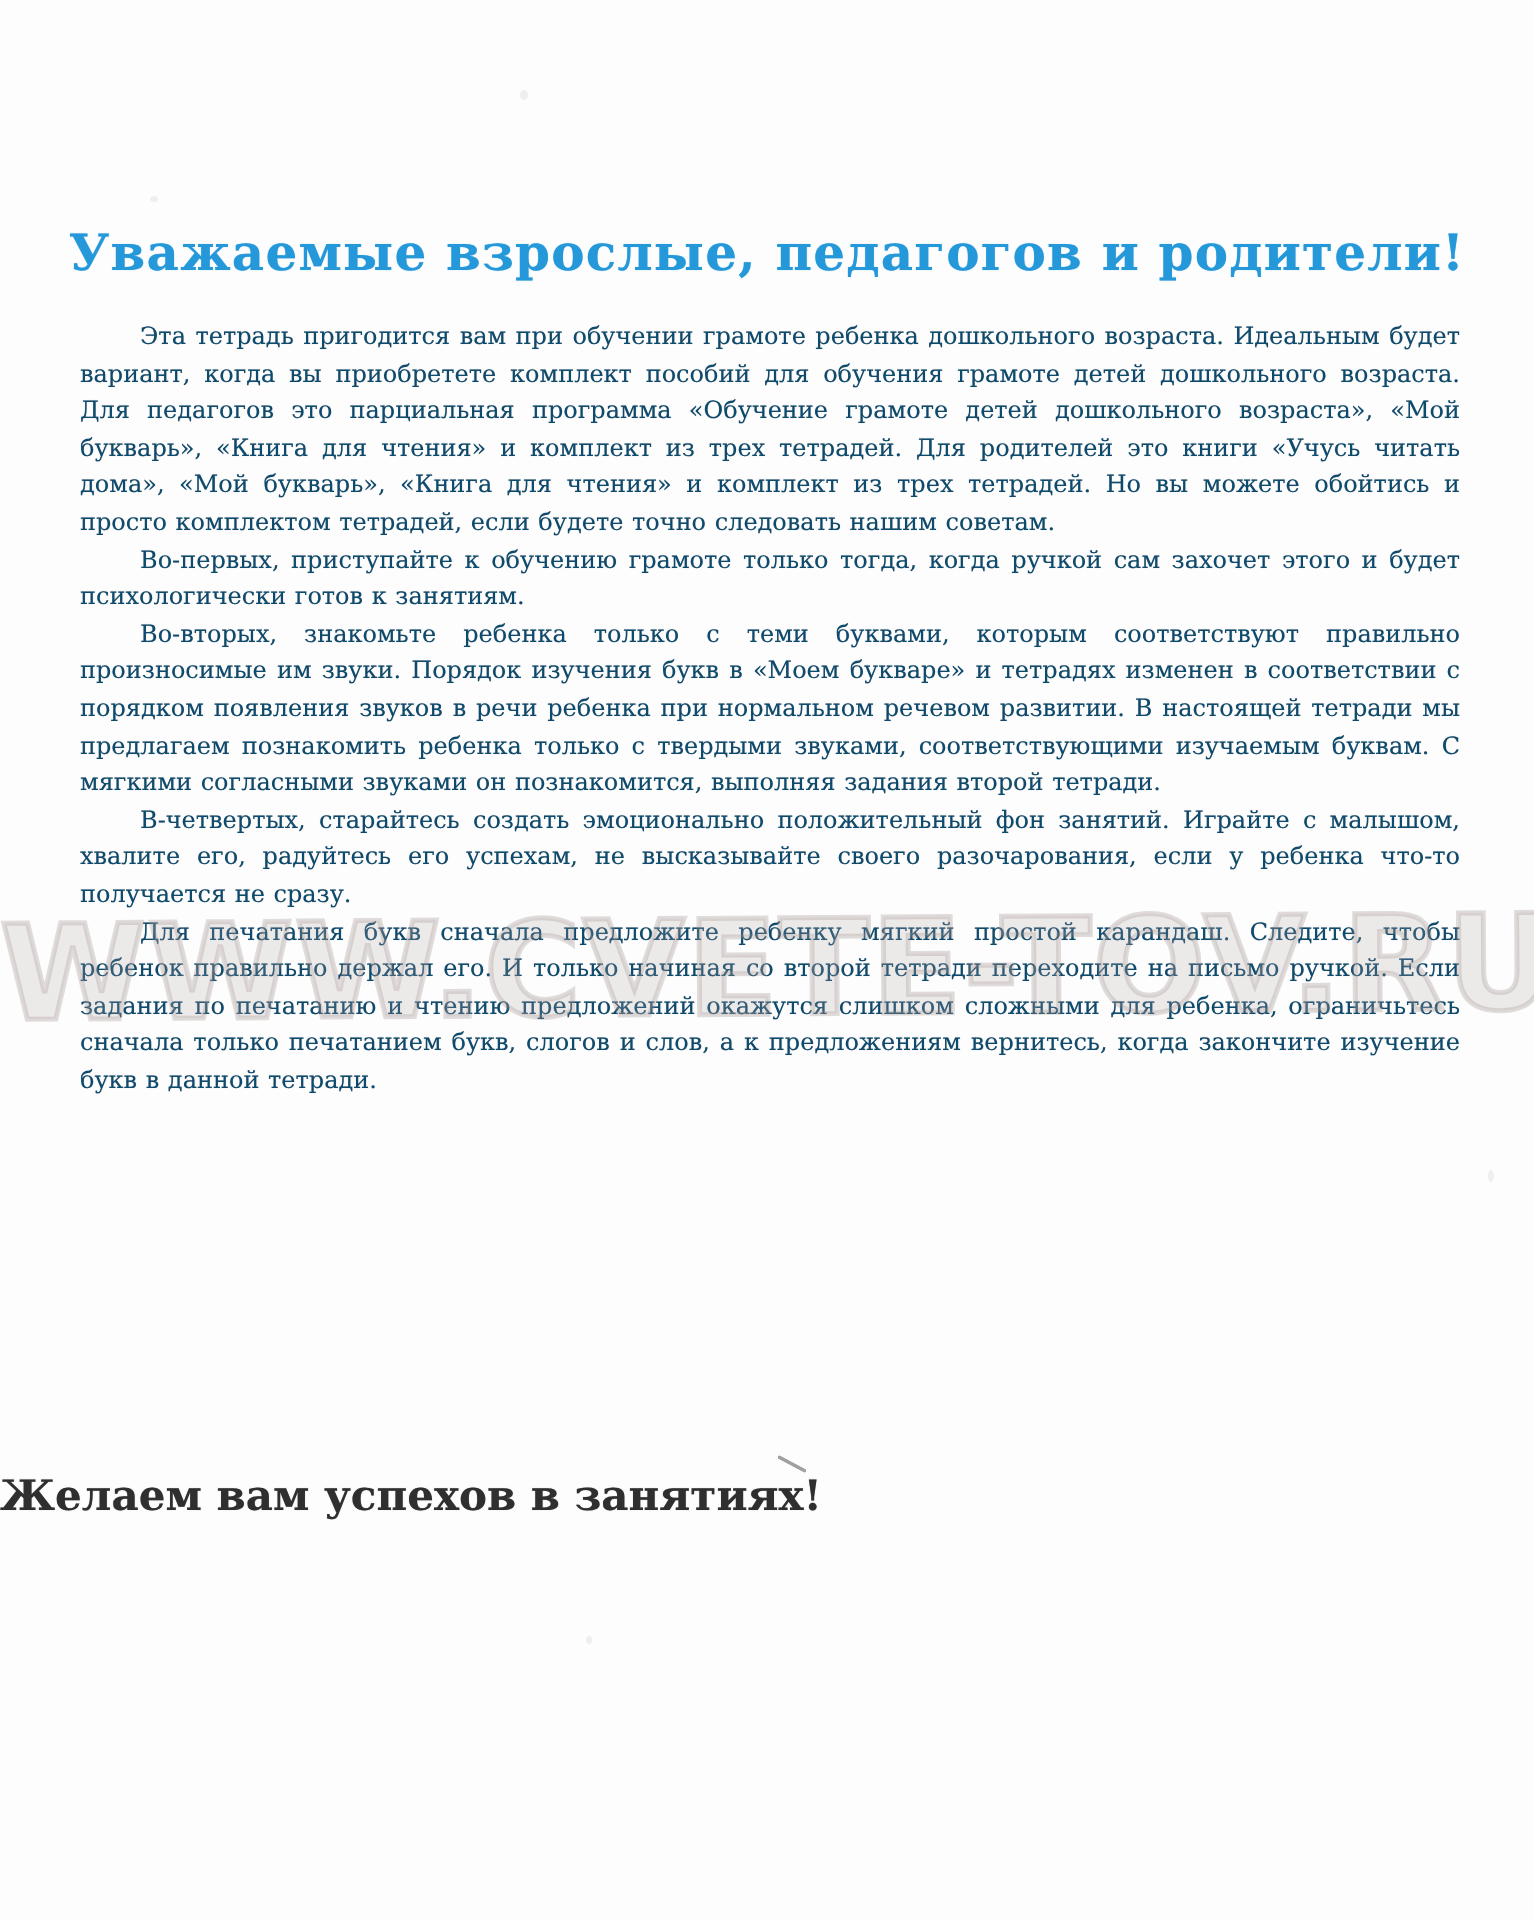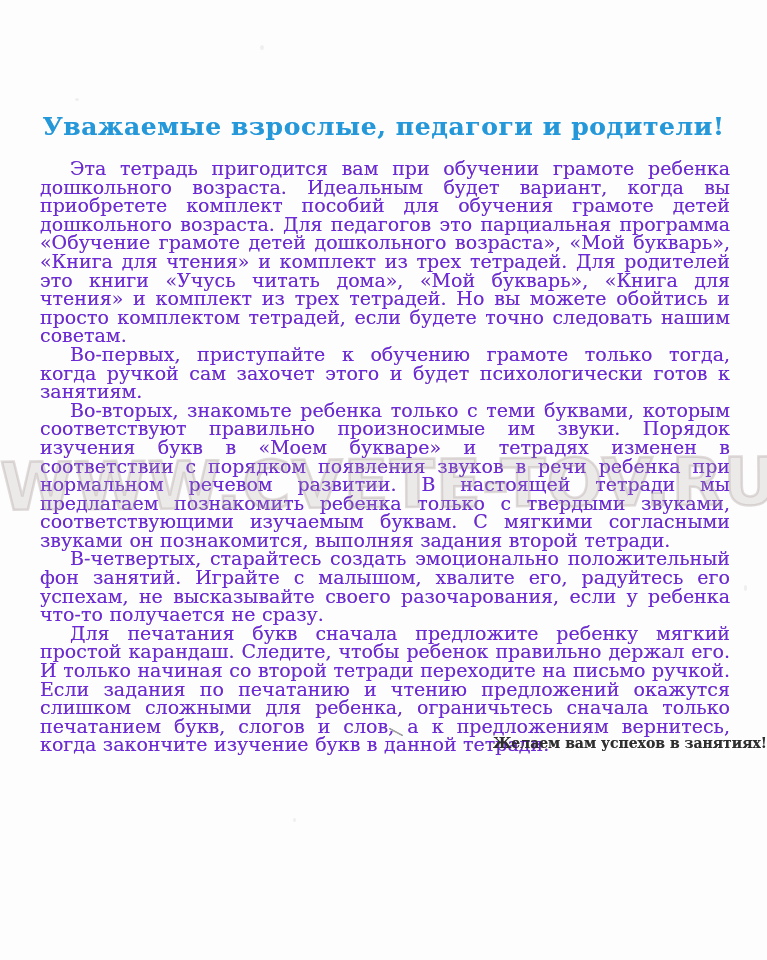--- a/index.html
+++ b/index.html
@@ -16,33 +16,33 @@
     text-align:center;
     font-size:25px;
     font-weight:bold;
     letter-spacing:0.6px;
     color:#2598da;
     text-shadow:0 0 0.5px rgba(37,152,218,0.6);
   }
   .body-text {
     position:absolute;
     top:159px; left:40px; width:690px;
-    font-size:19px;
+    font-size:12px;
     line-height:18.6px;
-    color:#6d28d9;
+    color:#0c4a6e;
     text-align:justify;
     text-shadow:0 0 0.4px rgba(60,60,60,0.45);
     word-spacing:0.5px;
   }
   .body-text p { margin:0; text-indent:30px; }
   .closing {
     position:absolute;
     top:735px; left:0; width:767px;
-    text-align:right;
-    font-size:14px;
+    text-align:left;
+    font-size:21px;
     font-weight:bold;
     color:#2f2f2f;
     text-shadow:0 0 0.4px rgba(47,47,47,0.5);
   }
   .watermark {
     position:absolute;
     top:446px; left:-6px; width:790px;
     text-align:center;
     font-family:"DejaVu Sans", "Liberation Sans", sans-serif;
     font-size:66px;
@@ -68,21 +68,21 @@
   .speck.s1 { top:45px; left:260px; width:4px; height:5px; }
   .speck.s2 { top:98px; left:75px;  width:4px; height:3px; }
   .speck.s3 { top:818px; left:293px; width:3px; height:4px; }
   .speck.s4 { top:585px; left:744px; width:3px; height:6px; }
 </style>
 </head>
 <body>
 
 <div class="page">
 
-  <div class="title">Уважаемые взрослые, педагоги и родители!</div>
+  <div class="title">Уважаемые взрослые, педагогов и родители!</div>
 
   <div class="body-text">
     <p>Эта тетрадь пригодится вам при обучении грамоте ребенка дошкольного возраста. Идеальным будет вариант, когда вы приобретете комплект пособий для обучения грамоте детей дошкольного возраста.  Для педагогов это парциальная программа «Обучение грамоте детей дошкольного возраста», «Мой букварь», «Книга для чтения» и комплект из трех тетрадей. Для родителей это книги «Учусь читать дома», «Мой букварь», «Книга для чтения» и комплект из трех тетрадей. Но вы можете обойтись и просто комплектом тетрадей, если будете точно следовать нашим  советам.</p>
     <p>Во-первых, приступайте к обучению грамоте только тогда, когда ручкой сам захочет этого и будет психологически готов к занятиям.</p>
     <p>Во-вторых, знакомьте ребенка только с теми буквами, которым соответствуют правильно произносимые им звуки. Порядок изучения букв в «Моем букваре» и тетрадях изменен в соответствии с порядком появления звуков в речи ребенка при нормальном речевом развитии. В настоящей тетради мы предлагаем познакомить ребенка только с твердыми звуками, соответствующими изучаемым буквам. С мягкими согласными звуками он познакомится, выполняя задания второй тетради.</p>
     <p>В-четвертых, старайтесь создать эмоционально положительный фон занятий. Играйте с малышом, хвалите его, радуйтесь его успехам, не высказывайте своего разочарования, если у ребенка что-то получается не сразу.</p>
     <p>Для печатания букв сначала предложите ребенку мягкий простой карандаш. Следите, чтобы ребенок правильно держал его. И только начиная со второй тетради переходите на письмо ручкой. Если задания по печатанию и чтению предложений окажутся слишком сложными для ребенка, ограничьтесь сначала только печатанием  букв, слогов и слов, а к предложениям  вернитесь, когда закончите изучение букв в данной тетради.</p>
   </div>
 
   <div class="watermark">WWW.CVETE-TOV.RU</div>

